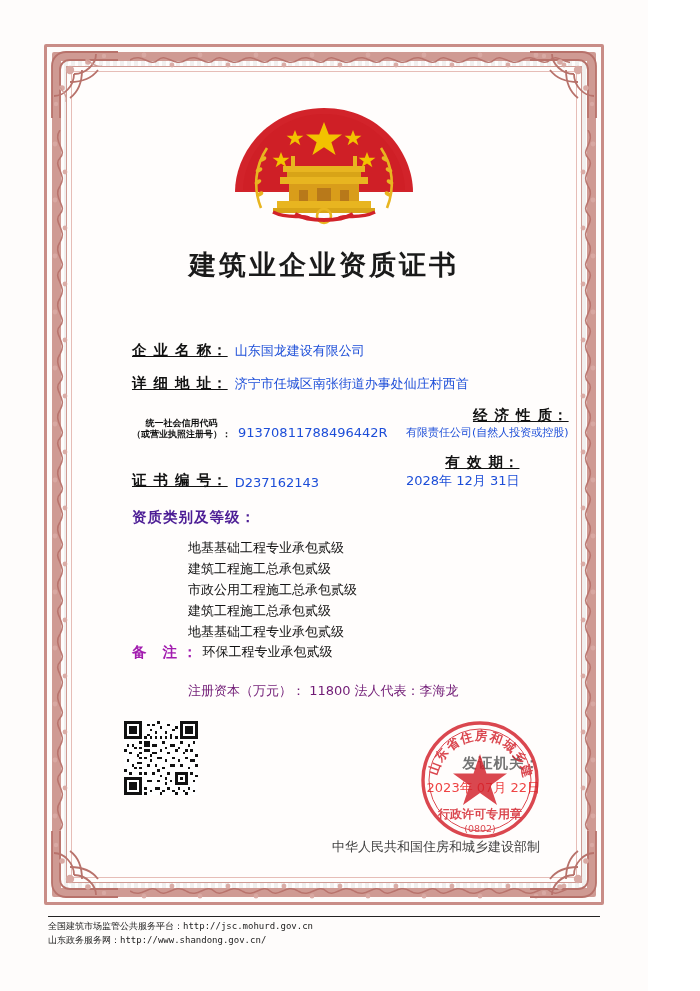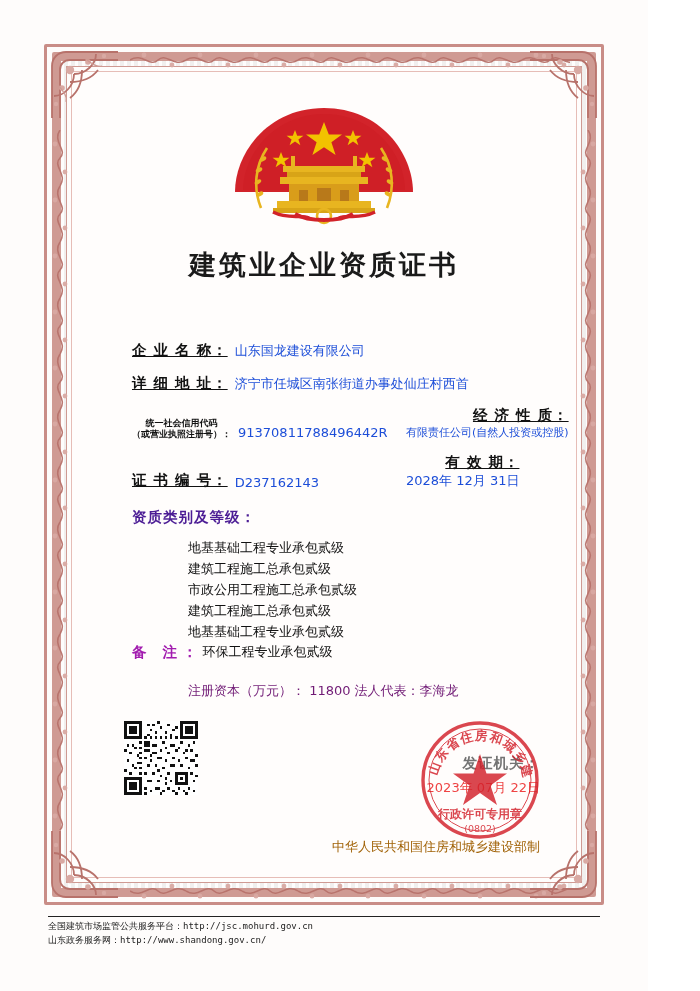--- a/index.html
+++ b/index.html
@@ -188,21 +188,21 @@
     right: 108px; top: 754px;
     text-align: right;
     white-space: nowrap;
   }
   .issue-line1 { font-size: 14.5px; font-weight: bold; letter-spacing: 1px; color: #737373; }
   .issue-date { font-size: 13px; color: #ef4444; margin-top: 6px; }
   .issue-foot {
     position: absolute;
     right: 108px; top: 838px;
     font-size: 13px;
-    color: #a16207;
+    color: #404040;
     white-space: nowrap;
   }
 
   
   .seal {
     position: absolute;
     left: 418px; top: 718px;
     width: 124px; height: 124px;
     pointer-events: none;
   }

